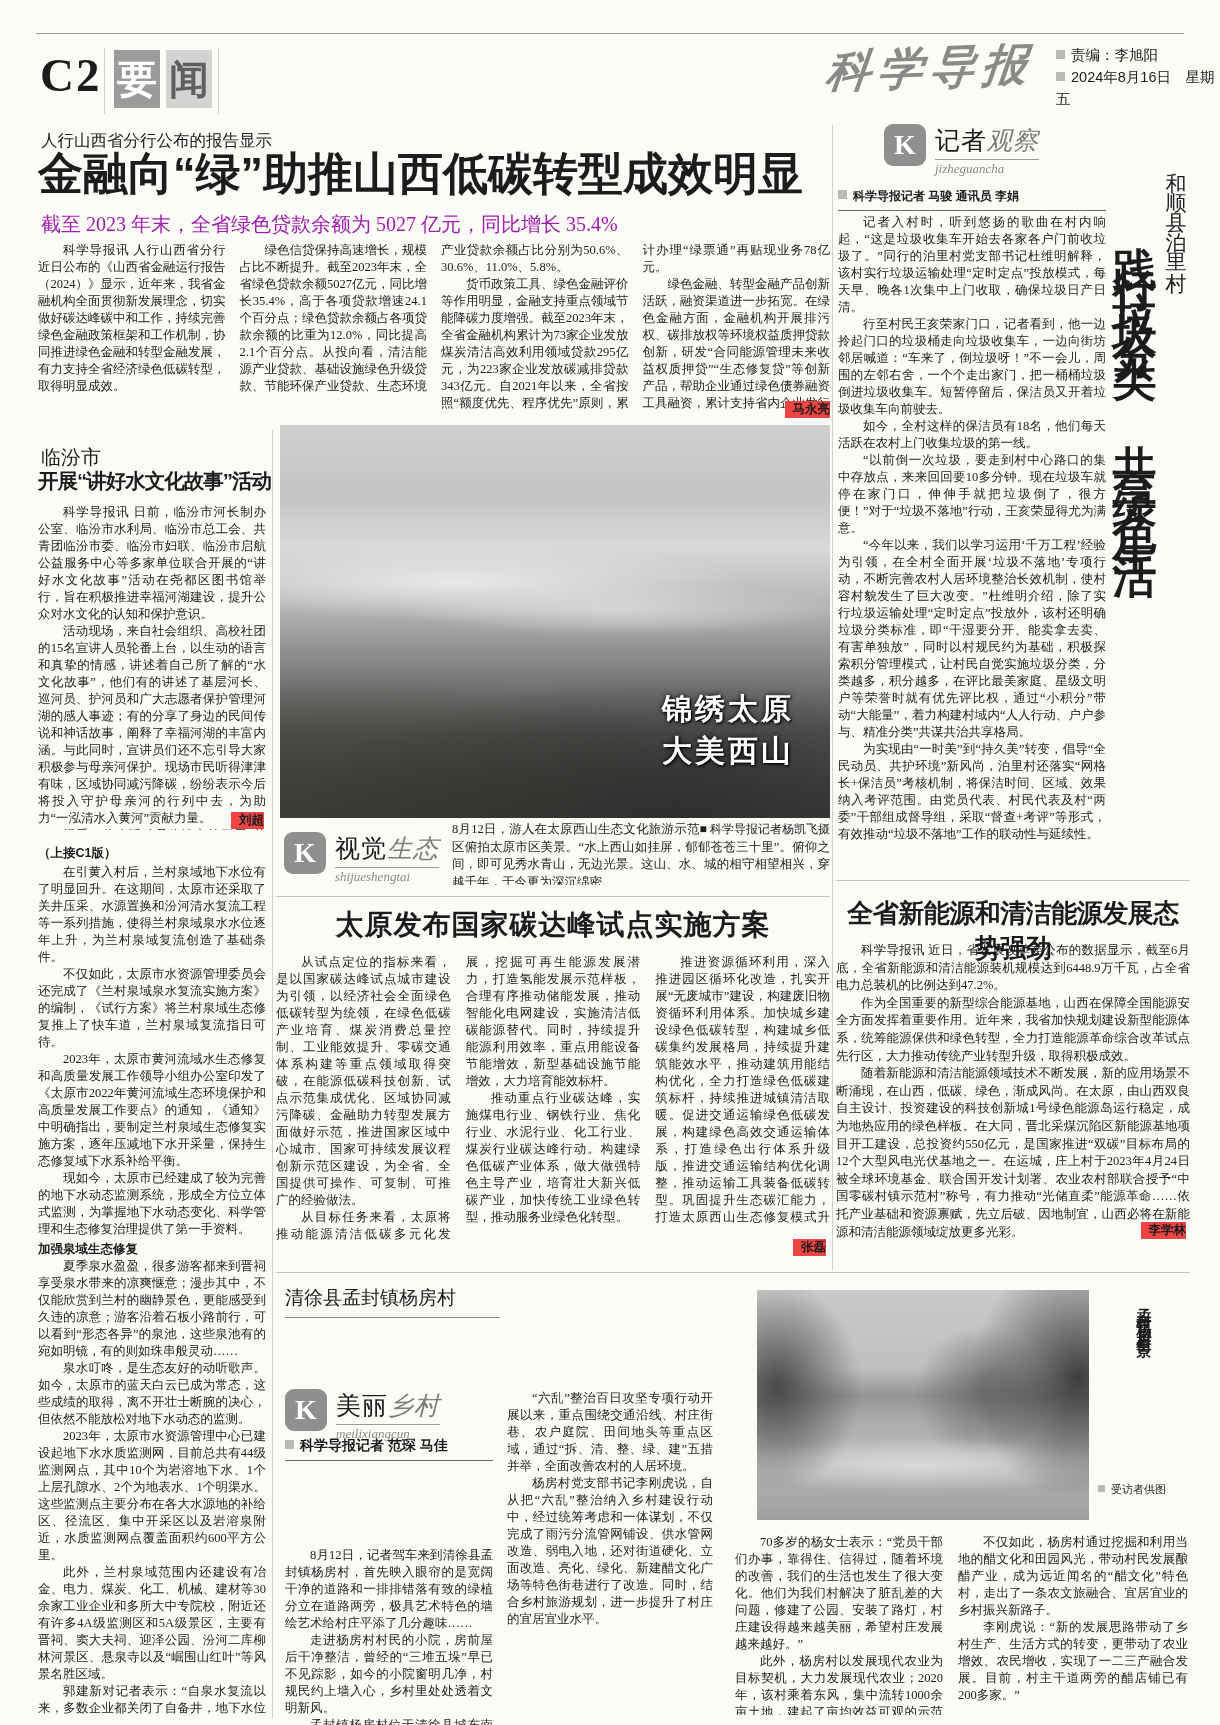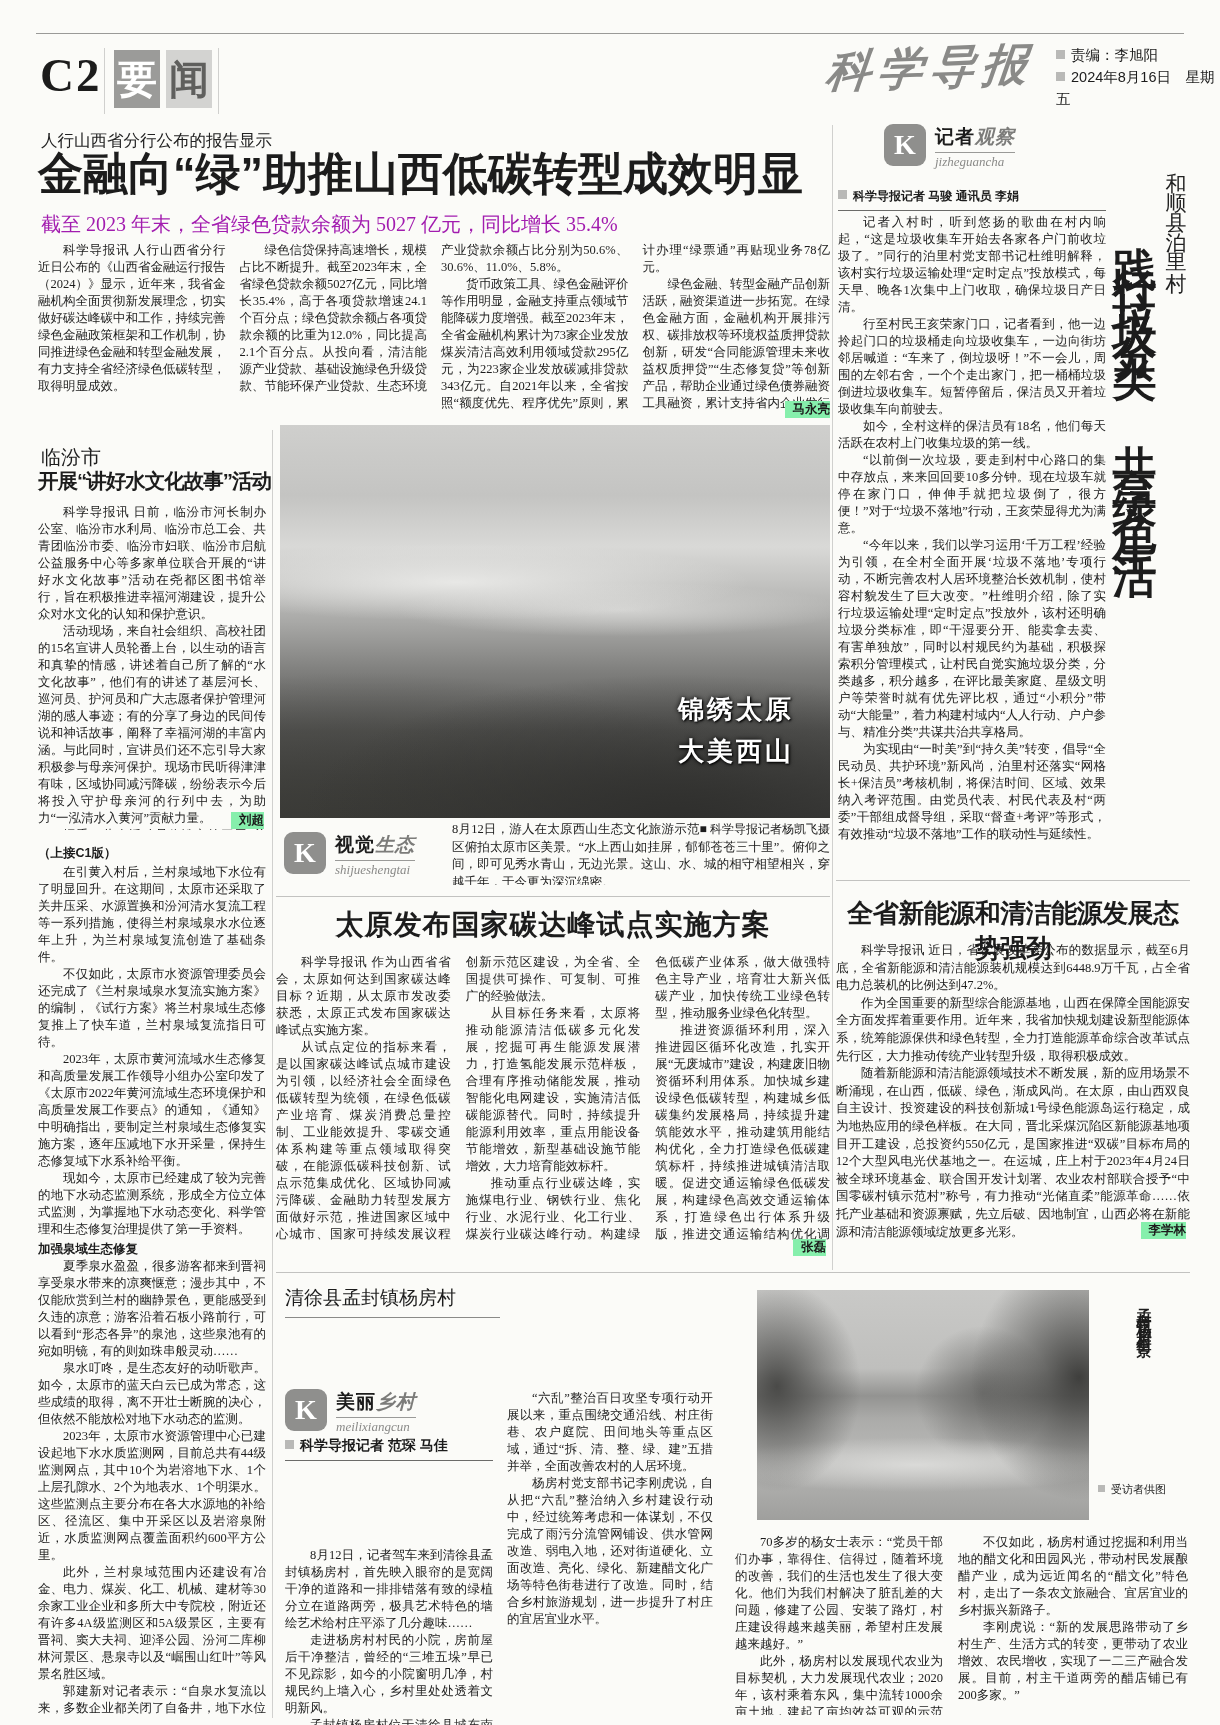--- a/index.html
+++ b/index.html
@@ -6,40 +6,40 @@
   #page{position:relative;width:1220px;height:1725px;margin:0 auto;background:#fbfbf8;overflow:hidden;
         font-family:"Liberation Serif","DejaVu Serif",serif;color:#1c1c1c;}
   .abs{position:absolute;}
   .hrule{position:absolute;height:1px;background:#9a9a98;}
   .hrule.light{background:#c2c2c0;}
   .vrule{position:absolute;width:1px;background:#d0d0ce;}
   .sans{font-family:"Liberation Sans","DejaVu Sans",sans-serif;}
   .body-text{font-size:12.5px;line-height:17px;text-align:justify;overflow:hidden;position:absolute;}
   .body-text p{margin:0;text-indent:2em;}
   .body-text p.bold-sub{font-weight:bold;text-indent:0;font-family:"Liberation Sans","DejaVu Sans",sans-serif;margin-top:3px;}
-  .abs-sig{position:absolute;right:2px;bottom:0;background:#86efac;padding-left:8px;
+  .abs-sig{position:absolute;right:2px;bottom:0;background:#ef4444;padding-left:8px;
            font-weight:bold;font-size:12.5px;font-family:"Liberation Sans","DejaVu Sans",sans-serif;}
   .sq{display:inline-block;width:9px;height:9px;background:#b9b9b7;margin-right:6px;vertical-align:1px;}
   
   #edition{left:40px;top:48px;font-size:47px;font-weight:bold;letter-spacing:2px;}
   .yw-box{width:46px;height:58px;display:flex;align-items:center;justify-content:center;
           font-size:40px;font-weight:bold;font-family:"Liberation Serif",serif;}
   #masthead{left:826px;top:38px;font-size:45px;font-style:italic;font-weight:bold;color:#8a8a88;
             letter-spacing:7px;transform:rotate(-2deg) skewX(-8deg);}
   #hdr-info{left:1056px;top:44px;font-size:14.5px;line-height:22px;}
   
   #lead-kicker{left:41px;top:130px;font-size:16.5px;color:#222;}
   #lead-headline{left:38px;top:147px;width:794px;font-size:45px;font-weight:800;line-height:1.18;letter-spacing:0;}
   #lead-subhead{left:41px;top:211px;font-size:20px;color:#a21caf;}
   #lead-body{left:38px;top:242px;width:792px;height:176px;column-count:4;column-gap:14px;}
   
   .klogo{width:42px;height:42px;background:#8f8f8d;border-radius:9px;color:#fff;display:flex;
          align-items:center;justify-content:center;font:bold 28px "Liberation Serif",serif;flex:none;}
   .klogo-row{display:flex;gap:9px;align-items:flex-start;}
-  .klogo-t1{font-weight:bold;font-size:19px;letter-spacing:1px;}
+  .klogo-t1{font-weight:normal;font-size:25px;letter-spacing:1px;}
   .klogo-t1 .alt{font-family:"Liberation Serif",serif;font-style:italic;color:#7c7c7a;}
   .klogo-py{font-style:italic;font-size:13px;color:#8a8a88;border-top:1px solid #9a9a98;margin-top:2px;padding-top:1px;}
   #obs-byline{left:838px;top:188px;width:268px;font-size:12px;font-weight:bold;border-bottom:1px solid #6b6b69;padding-bottom:5px;}
   #obs-body{left:838px;top:214px;width:268px;height:654px;}
   #obs-vhead{left:1110px;top:212px;height:1058px;width:50px;writing-mode:vertical-rl;
              font-size:44px;font-weight:800;letter-spacing:22px;line-height:50px;}
   #obs-vkick{left:1163px;top:156px;height:340px;width:26px;writing-mode:vertical-rl;
              font-size:21px;letter-spacing:20px;line-height:26px;color:#222;}
   
   #energy-headline{left:836px;top:896px;width:354px;text-align:center;font-size:26px;font-weight:800;letter-spacing:-0.5px;}
@@ -49,21 +49,21 @@
   #linfen-headline{left:38px;top:467px;width:232px;font-size:20.5px;font-weight:800;letter-spacing:-1px;white-space:nowrap;}
   #linfen-body{left:38px;top:504px;width:228px;height:326px;}
   
   #photo-main{left:280px;top:425px;width:550px;height:393px;
     background:
       radial-gradient(ellipse 420px 55px at 32% 40%, rgba(238,238,236,.85), rgba(238,238,236,0) 70%),
       radial-gradient(ellipse 300px 36px at 62% 47%, rgba(226,226,224,.7), rgba(226,226,224,0) 75%),
       radial-gradient(ellipse 520px 200px at 72% 100%, #2f2f2d, rgba(47,47,45,0) 72%),
       radial-gradient(ellipse 620px 230px at 15% 104%, #3a3a36, rgba(58,58,54,0) 70%),
       linear-gradient(180deg,#cfcfcd 0%,#c4c4c2 18%,#d9d9d7 31%,#c3c3c1 40%,#a9a9a7 50%,#7e7e7c 63%,#565654 78%,#3d3d3b 100%);}
-  #photo-overlay{position:absolute;right:36px;bottom:46px;color:#fff;font-size:26px;font-weight:800;
+  #photo-overlay{position:absolute;right:36px;bottom:46px;color:#fff;font-size:30px;font-weight:800;
                  line-height:42px;letter-spacing:3px;text-shadow:0 0 5px #000,1px 1px 2px #000;}
   #photo-logo{left:284px;top:832px;}
   #photo-caption{left:452px;top:821px;width:378px;height:64px;font-size:12.5px;line-height:17.5px;text-align:justify;overflow:hidden;}
   #photo-caption .credit{float:right;font-family:"Liberation Sans",sans-serif;font-size:12px;}
   
   #ty-headline{left:276px;top:906px;width:554px;text-align:center;font-size:28px;font-weight:800;letter-spacing:1px;}
   #ty-body{left:276px;top:954px;width:554px;height:302px;column-count:3;column-gap:15px;}
   
   #cont-body{left:38px;top:845px;width:228px;height:872px;}
   #cont-body .note{font-weight:bold;text-indent:0;font-family:"Liberation Sans",sans-serif;margin-bottom:2px;}
@@ -179,21 +179,20 @@
     </div>
   </div>
   <div class="abs" id="photo-caption">
     <span class="credit sans">■ 科学导报记者杨凯飞摄</span>
     <span>8月12日，游人在太原西山生态文化旅游示范区俯拍太原市区美景。“水上西山如挂屏，郁郁苍苍三十里”。俯仰之间，即可见秀水青山，无边光景。这山、水、城的相守相望相兴，穿越千年，于今更为深沉绵密。</span>
   </div>
   <div class="hrule light" style="left:276px;top:896px;width:554px;"></div>
 
   <h2 class="abs sans" id="ty-headline" style="margin:0;">太原发布国家碳达峰试点实施方案</h2>
   <div class="body-text" id="ty-body">
-      <p>科学导报讯 作为山西省省会，太原如何达到国家碳达峰目标？近期，从太原市发改委获悉，太原正式发布国家碳达峰试点实施方案。</p>
       <p>从试点定位的指标来看，是以国家碳达峰试点城市建设为引领，以经济社会全面绿色低碳转型为统领，在绿色低碳产业培育、煤炭消费总量控制、工业能效提升、零碳交通体系构建等重点领域取得突破，在能源低碳科技创新、试点示范集成优化、区域协同减污降碳、金融助力转型发展方面做好示范，推进国家区域中心城市、国家可持续发展议程创新示范区建设，为全省、全国提供可操作、可复制、可推广的经验做法。</p>
       <p>从目标任务来看，太原将推动能源清洁低碳多元化发展，挖掘可再生能源发展潜力，打造氢能发展示范样板，合理有序推动储能发展，推动智能化电网建设，实施清洁低碳能源替代。同时，持续提升能源利用效率，重点用能设备节能增效，新型基础设施节能增效，大力培育能效标杆。</p>
       <p>推动重点行业碳达峰，实施煤电行业、钢铁行业、焦化行业、水泥行业、化工行业、煤炭行业碳达峰行动。构建绿色低碳产业体系，做大做强特色主导产业，培育壮大新兴低碳产业，加快传统工业绿色转型，推动服务业绿色化转型。</p>
       <p>推进资源循环利用，深入推进园区循环化改造，扎实开展“无废城市”建设，构建废旧物资循环利用体系。加快城乡建设绿色低碳转型，构建城乡低碳集约发展格局，持续提升建筑能效水平，推动建筑用能结构优化，全力打造绿色低碳建筑标杆，持续推进城镇清洁取暖。促进交通运输绿色低碳发展，构建绿色高效交通运输体系，打造绿色出行体系升级版，推进交通运输结构优化调整，推动运输工具装备低碳转型。巩固提升生态碳汇能力，打造太原西山生态修复模式升级版，精准提升森林质量，强化城市绿化网络。</p>
     </div>
   <span class="abs-sig" style="left:auto;right:394px;top:1239px;bottom:auto;">张磊</span>
 
   <div class="body-text" id="cont-body">
     <p class="note">（上接C1版）</p>
   <p>在引黄入村后，兰村泉域地下水位有了明显回升。在这期间，太原市还采取了关井压采、水源置换和汾河清水复流工程等一系列措施，使得兰村泉域泉水水位逐年上升，为兰村泉域复流创造了基础条件。</p>

